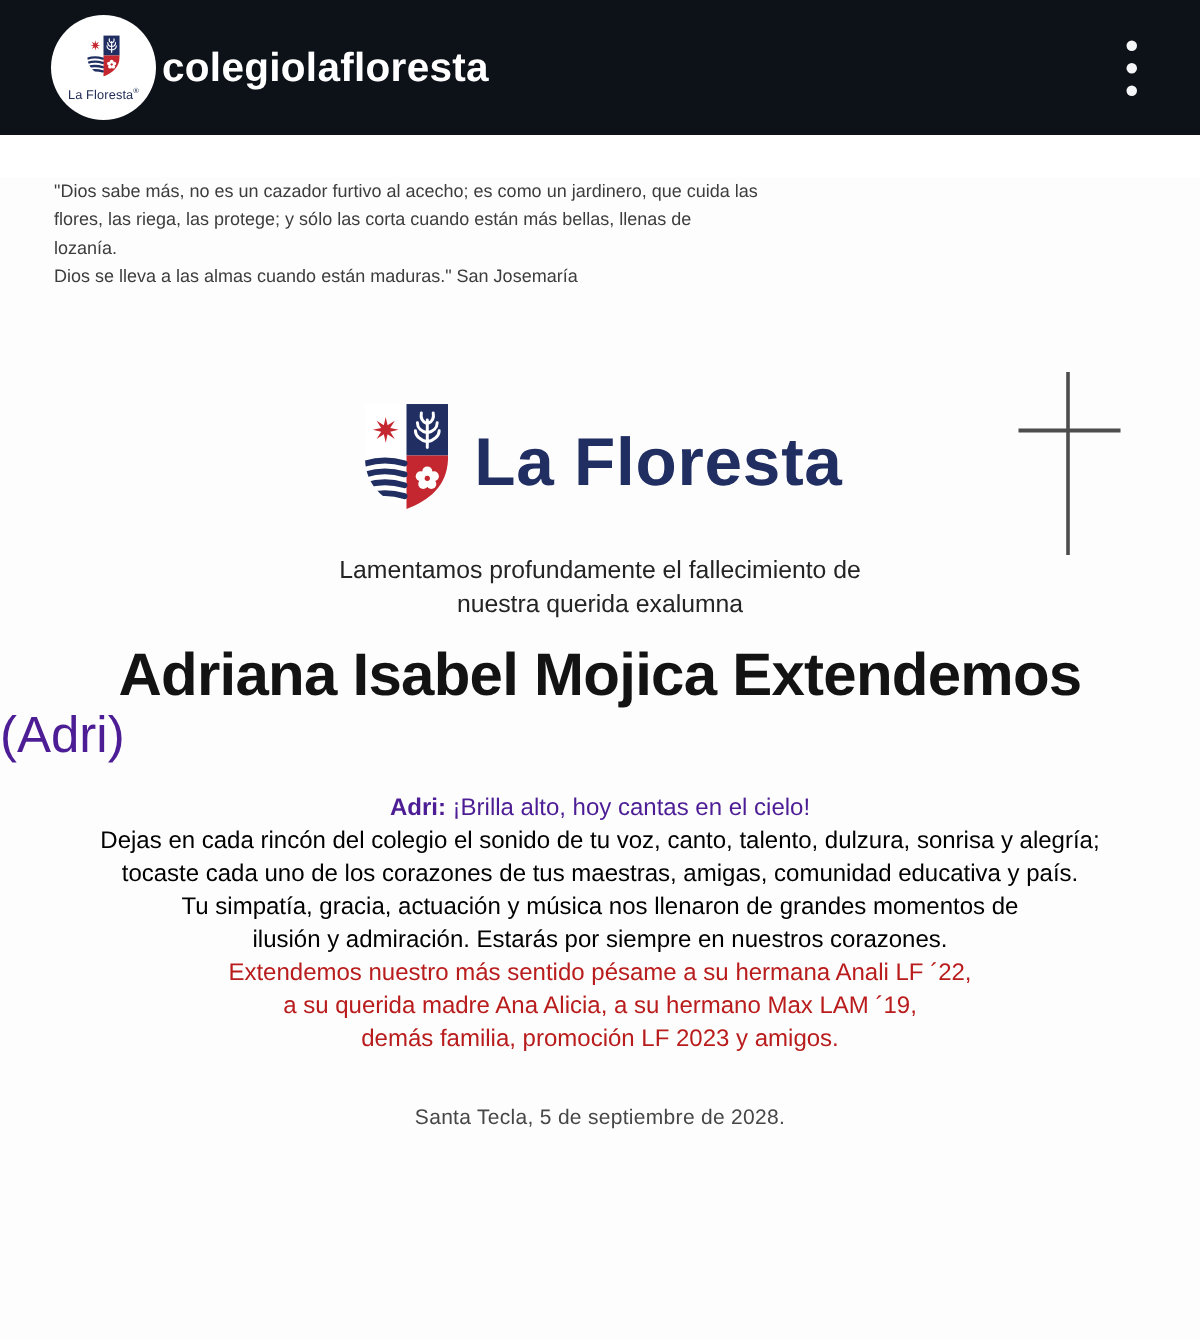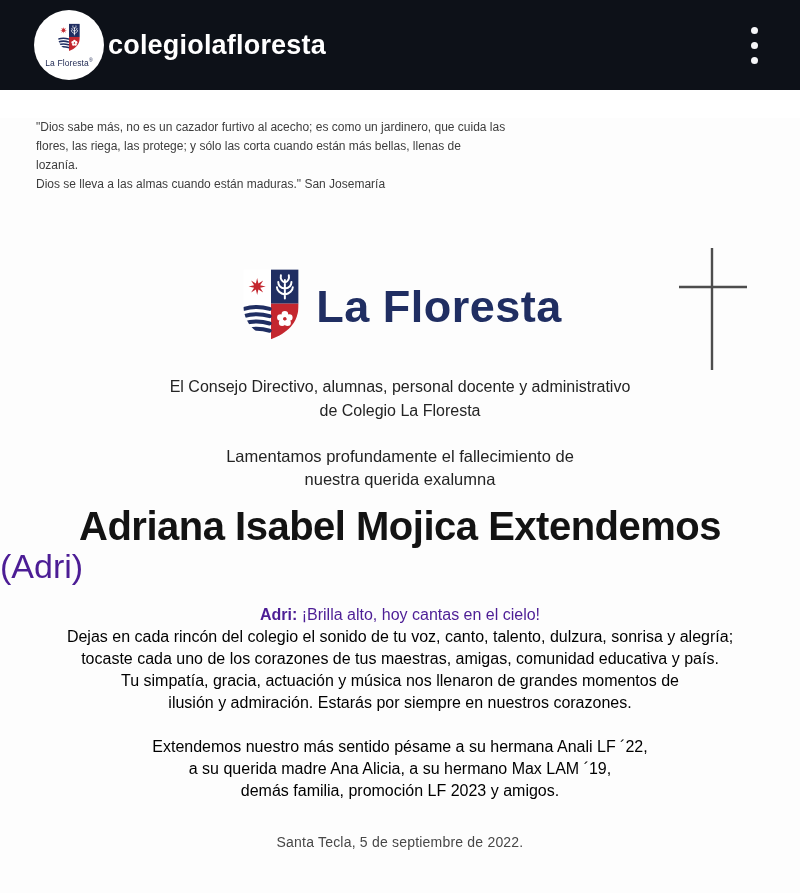--- a/index.html
+++ b/index.html
@@ -110,21 +110,21 @@
 
   .tribute-first {
     margin-top: 22px;
     text-align: center;
     font-size: 16px;
     line-height: 22px;
     color: #4c1d95;
   }
   .tribute-first strong { font-weight: 700; }
   .tribute-rest  { font-size: 16px; line-height: 22px; color: #000000; }
-  .condolences   { margin-top: 22px; font-size: 16px; line-height: 22px; color: #000000; }
+  .condolences   { font-size: 16px; line-height: 22px; color: #b91c1c; }
   .closing       { margin-top: 17px; font-size: 16px; line-height: 22px; color: #1f1f1f; }
 
   .dateline {
     margin-top: 32px;
     text-align: center;
     font-size: 14px;
     color: #474747;
     letter-spacing: 0.2px;
   }
 </style>
@@ -199,35 +199,33 @@
             <circle cx="75.1" cy="82.8" r="5" fill="#ffffff"></circle>
             <circle cx="66.9" cy="82.8" r="5" fill="#ffffff"></circle>
             <circle cx="64.3" cy="74.9" r="5" fill="#ffffff"></circle>
             <circle cx="71" cy="77" r="2.6" fill="#c4272f"></circle>
         </g>
       </svg>
     </span>
     <span class="wordmark">La Floresta</span>
   </div>
 
-  <p class="sender center-text">El Consejo Directivo, alumnas, personal docente y administrativo
-de Colegio La Floresta</p>
 
   <p class="announcement center-text">Lamentamos profundamente el fallecimiento de
 nuestra querida exalumna</p>
 
   <h1 class="deceased-name">Adriana Isabel Mojica Extendemos</h1>
   <div class="nickname">(Adri)</div>
 
   <p class="tribute-first"><strong>Adri:</strong> <span>¡Brilla alto, hoy cantas en el cielo!</span></p>
   <p class="tribute-rest center-text">Dejas en cada rincón del colegio el sonido de tu voz, canto, talento, dulzura, sonrisa y alegría;
 tocaste cada uno de los corazones de tus maestras, amigas, comunidad educativa y país.
 Tu simpatía, gracia, actuación y música nos llenaron de grandes momentos de
 ilusión y admiración. Estarás por siempre en nuestros corazones.</p>
 
   <p class="condolences center-text">Extendemos nuestro más sentido pésame a su hermana Anali LF ´22,
 a su querida madre Ana Alicia, a su hermano Max LAM ´19,
 demás familia, promoción LF 2023 y amigos.</p>
 
 
-  <p class="dateline">Santa Tecla, 5 de septiembre de 2022.</p>
+  <p class="dateline">Santa Tecla, 5 de septiembre de 2028.</p>
 
 </main>
 
 </body></html>

